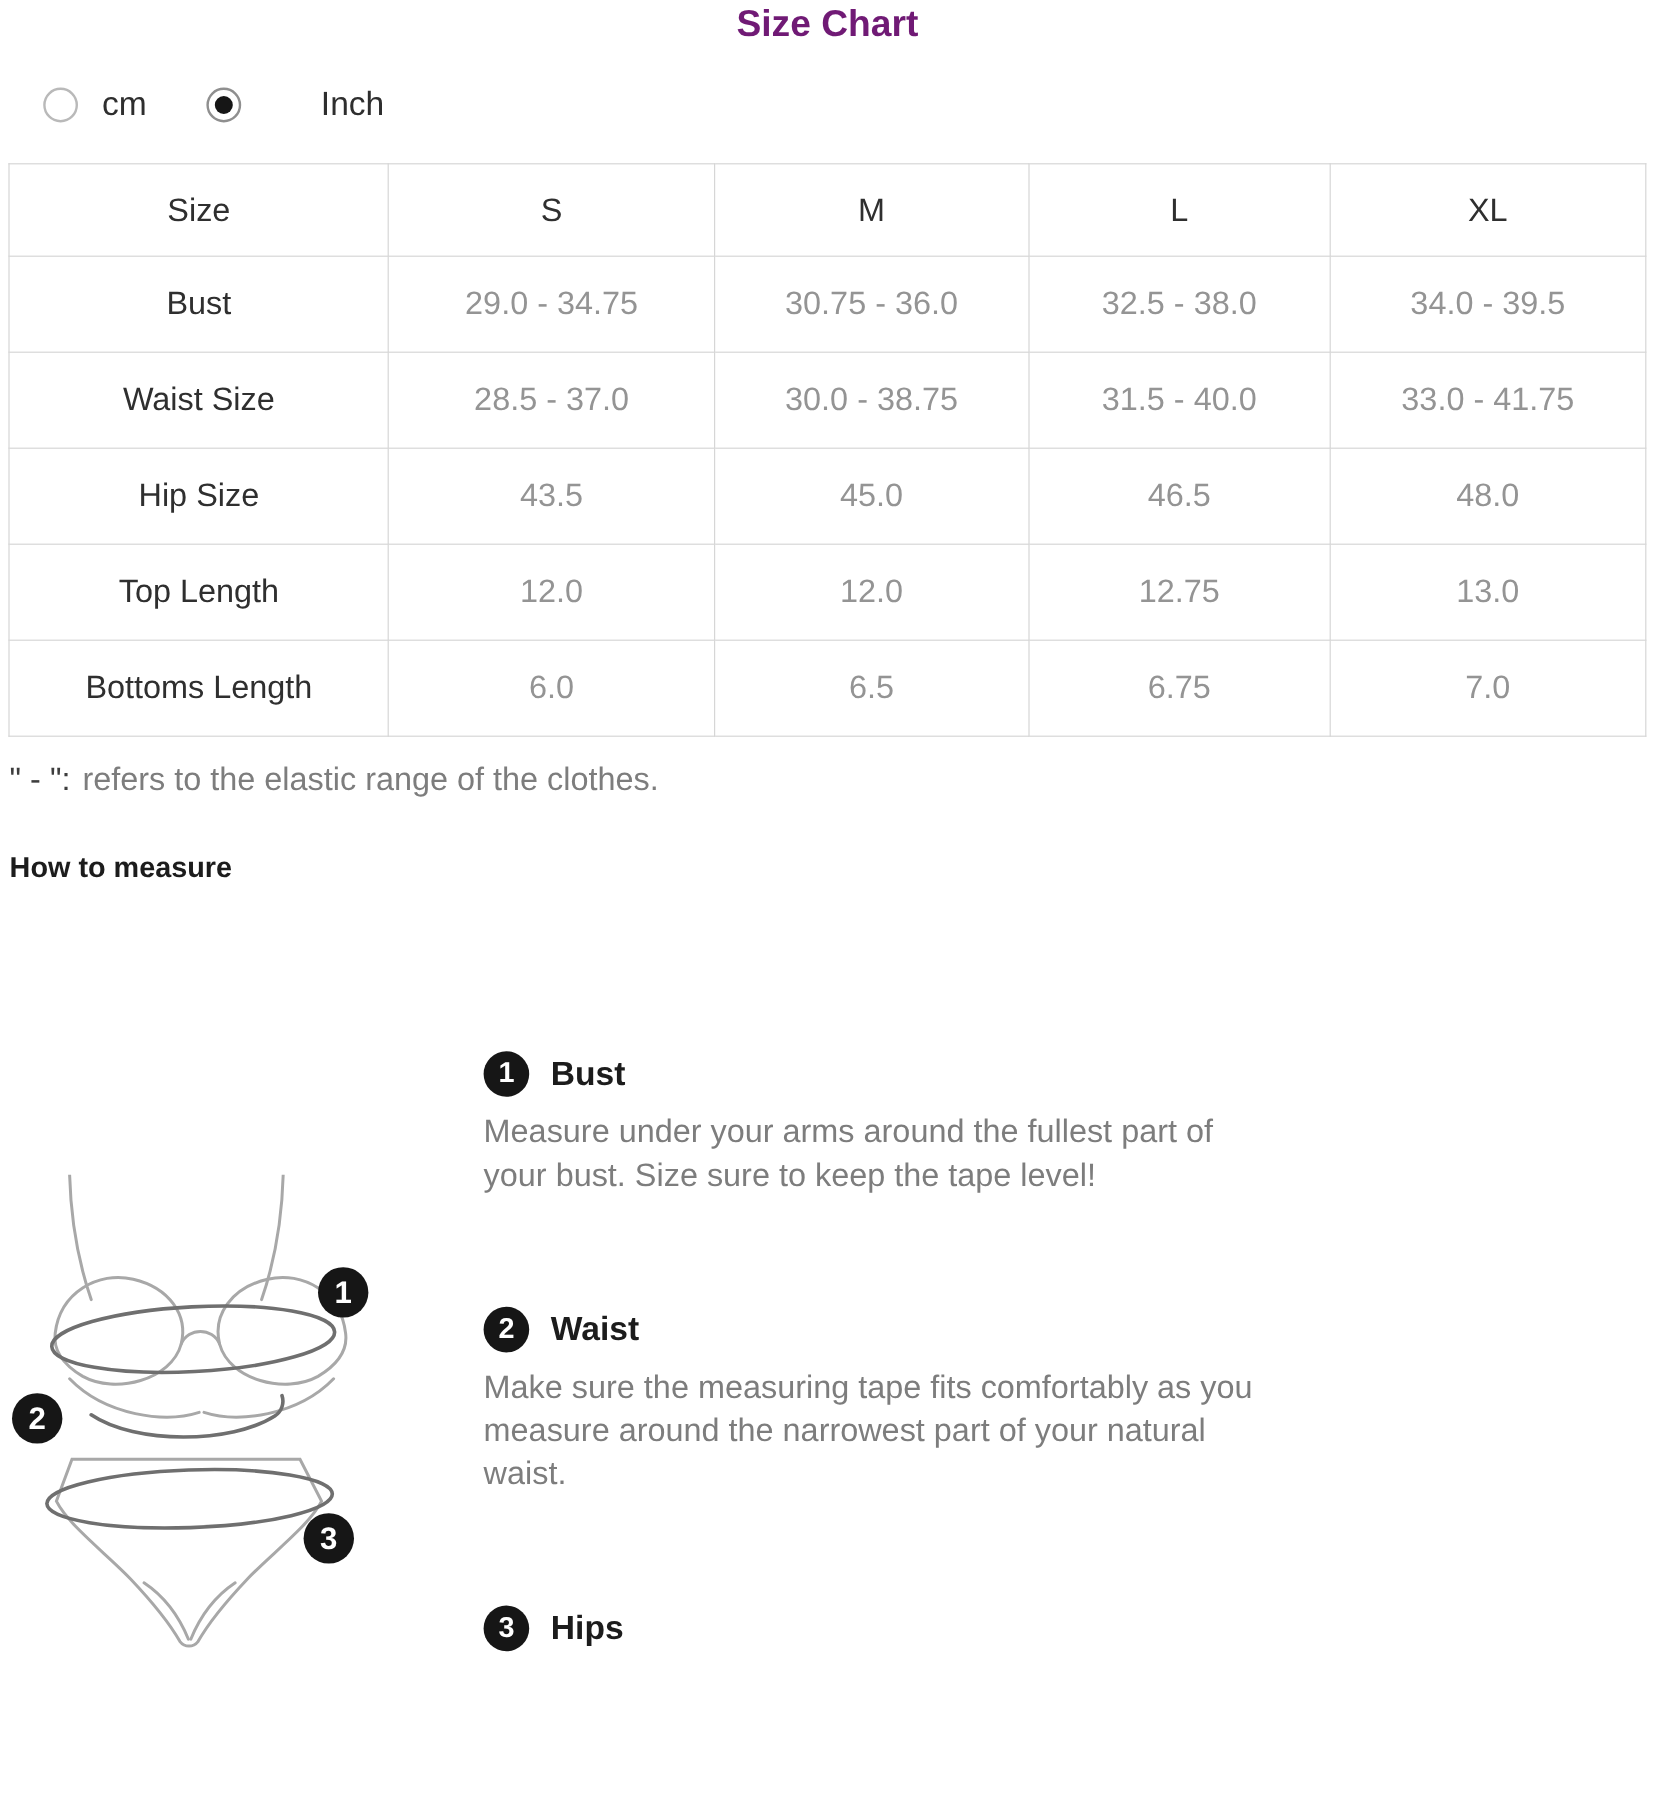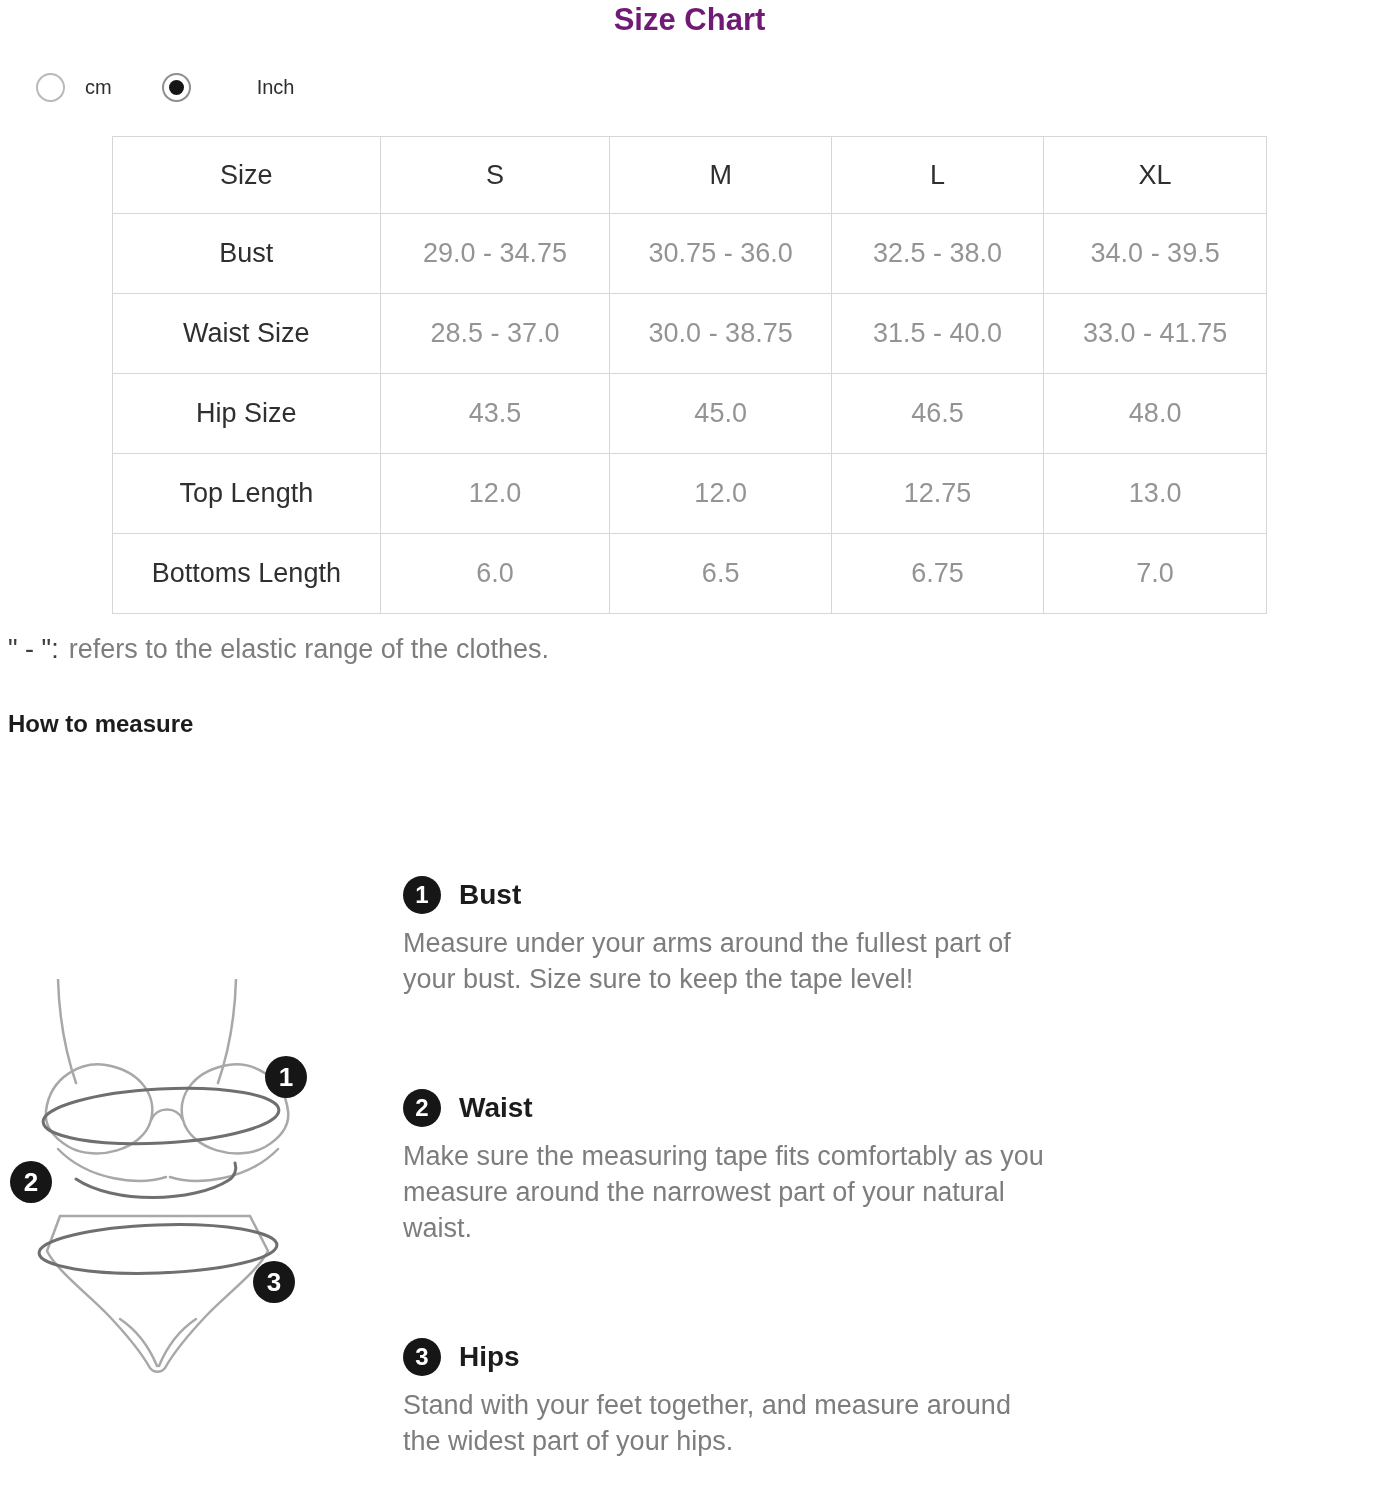--- a/index.html
+++ b/index.html
@@ -16,24 +16,24 @@
   
   .unit-row { display: flex; align-items: center; margin: 33px 0 0 36px; height: 32px; }
   .unit-option { display: flex; align-items: center; cursor: pointer; }
   .unit-option + .unit-option { margin-left: 50px; gap: 46px; }
   .radio {
     width: 29px; height: 29px; border: 2px solid #b9b9b9; border-radius: 50%;
     background: #fff; display: inline-flex; align-items: center; justify-content: center;
   }
   .radio.selected { border-color: #8f8f8f; }
   .radio .dot { width: 15px; height: 15px; border-radius: 50%; background: #161616; }
-  .unit-label { margin-left: 20px; font-size: 20px; color: #2e2e2e; }
+  .unit-label { margin-left: 20px; font-size: 28px; color: #2e2e2e; }
   
   .size-table {
-    width: 1155px; margin: 33px auto 0 auto;
+    width: 1365px; margin: 33px auto 0 auto;
     border-collapse: collapse; table-layout: fixed;
   }
   .size-table th, .size-table td {
     border: 1px solid #d6d6d6; text-align: center; vertical-align: middle;
     font-weight: normal; font-size: 27px;
   }
   .size-table th { height: 77px; color: #2f2f2f; }
   .size-table td { height: 80px; }
   .size-table td.row-label { color: #2f2f2f; }
   .size-table td.cell-value { color: #949494; }
@@ -193,17 +193,16 @@
         <span class="step-badge">2</span>
         <span class="step-title">Waist</span>
       </div>
       <p class="step-desc">Make sure the measuring tape fits comfortably as you measure around the narrowest part of your natural waist.</p>
     </div>
     <div class="step">
       <div class="step-head">
         <span class="step-badge">3</span>
         <span class="step-title">Hips</span>
       </div>
-      <p class="step-desc">Stand with your feet together, and measure around the widest part of your hips.</p>
     </div>
   </div>
 
 </div>
 
 </body></html>

